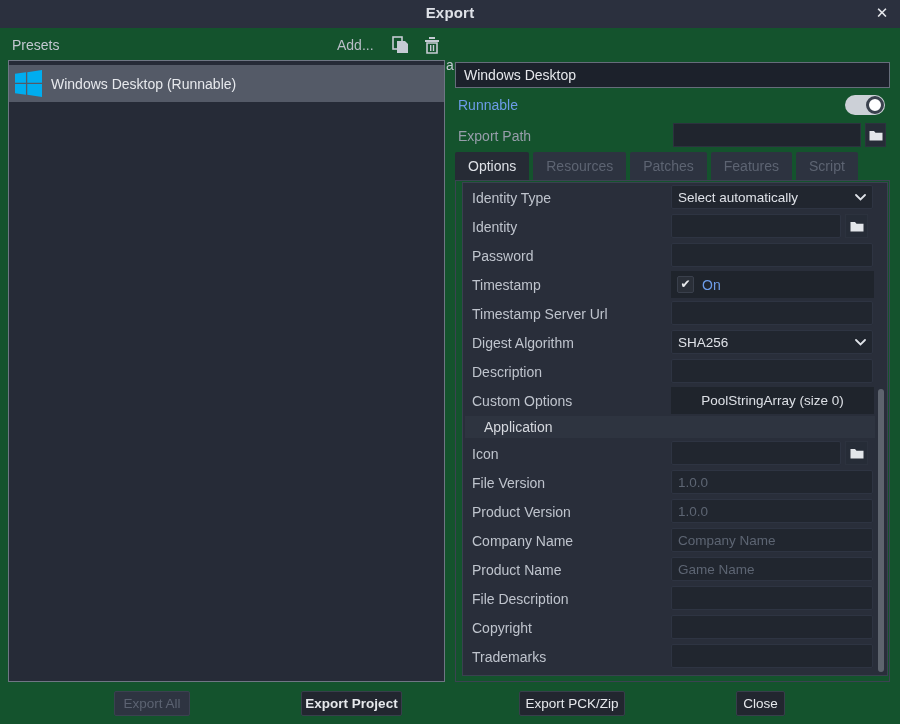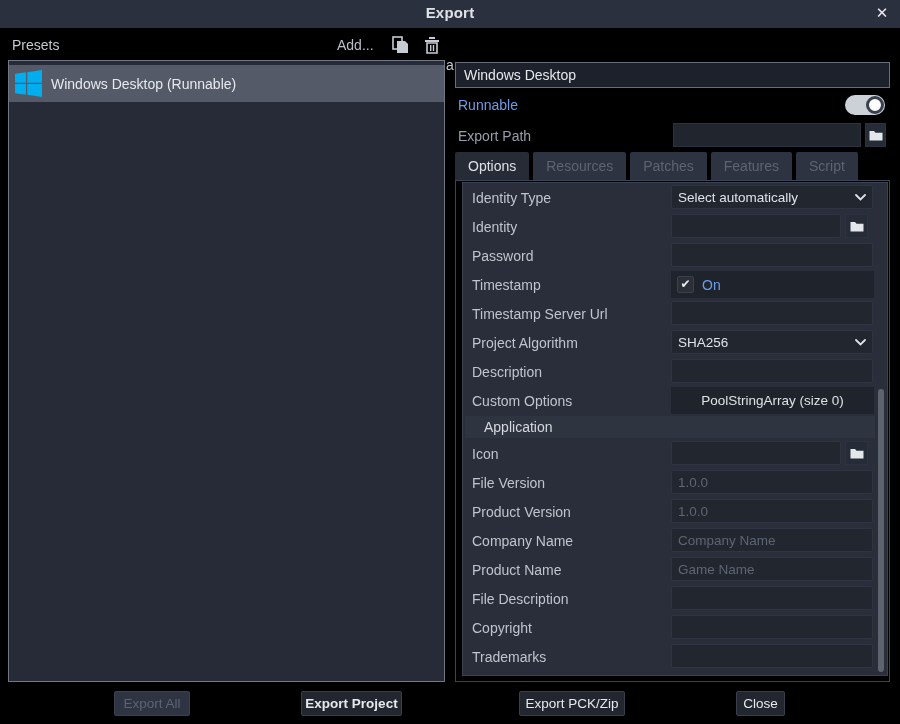--- a/index.html
+++ b/index.html
@@ -1,18 +1,18 @@
 <!DOCTYPE html>
 <html><head>
 <meta charset="utf-8">
 <style>
   html,body{margin:0;padding:0;}
   body{width:900px;height:724px;overflow:hidden;background:#333948;
        font-family:"Liberation Sans",sans-serif;-webkit-font-smoothing:antialiased;}
-  .dialog{position:absolute;inset:0;background:#000000;}
+  .dialog{position:absolute;inset:0;background:#14532d;}
 
   
   .titlebar{position:absolute;left:0;top:0;width:900px;height:28px;background:#2b303e;}
   .title{position:absolute;left:0;right:0;top:4px;text-align:center;color:#dfe2e8;
          font-size:15px;font-weight:bold;letter-spacing:.2px;}
   .closebtn{position:absolute;right:9px;top:4px;width:18px;height:18px;color:#e8eaee;
             font-size:15px;line-height:18px;text-align:center;cursor:pointer;}
 
   
   .lbl{color:#c3c8d1;font-size:14px;text-align:right;}
@@ -195,21 +195,21 @@
           <span class="on-label">On</span>
         </div>
       </div>
 
       <div class="row">
         <span class="rlabel">Timestamp Server Url</span>
         <input class="txt full" value="" style="">
       </div>
 
       <div class="row">
-        <span class="rlabel">Project Algorithm</span>
+        <span class="rlabel">Digest Algorithm</span>
         <div class="editor dropdown">
           <span class="dd-text">SHA256</span>
           <svg class="chev" width="11" height="7" viewBox="0 0 11 7">
             <path d="M1 1 L5.5 5.5 L10 1" fill="none" stroke="#dfe2e8" stroke-width="1.8" stroke-linecap="round"></path>
           </svg>
         </div>
       </div>
 
       <div class="row">
         <span class="rlabel">Description</span>

